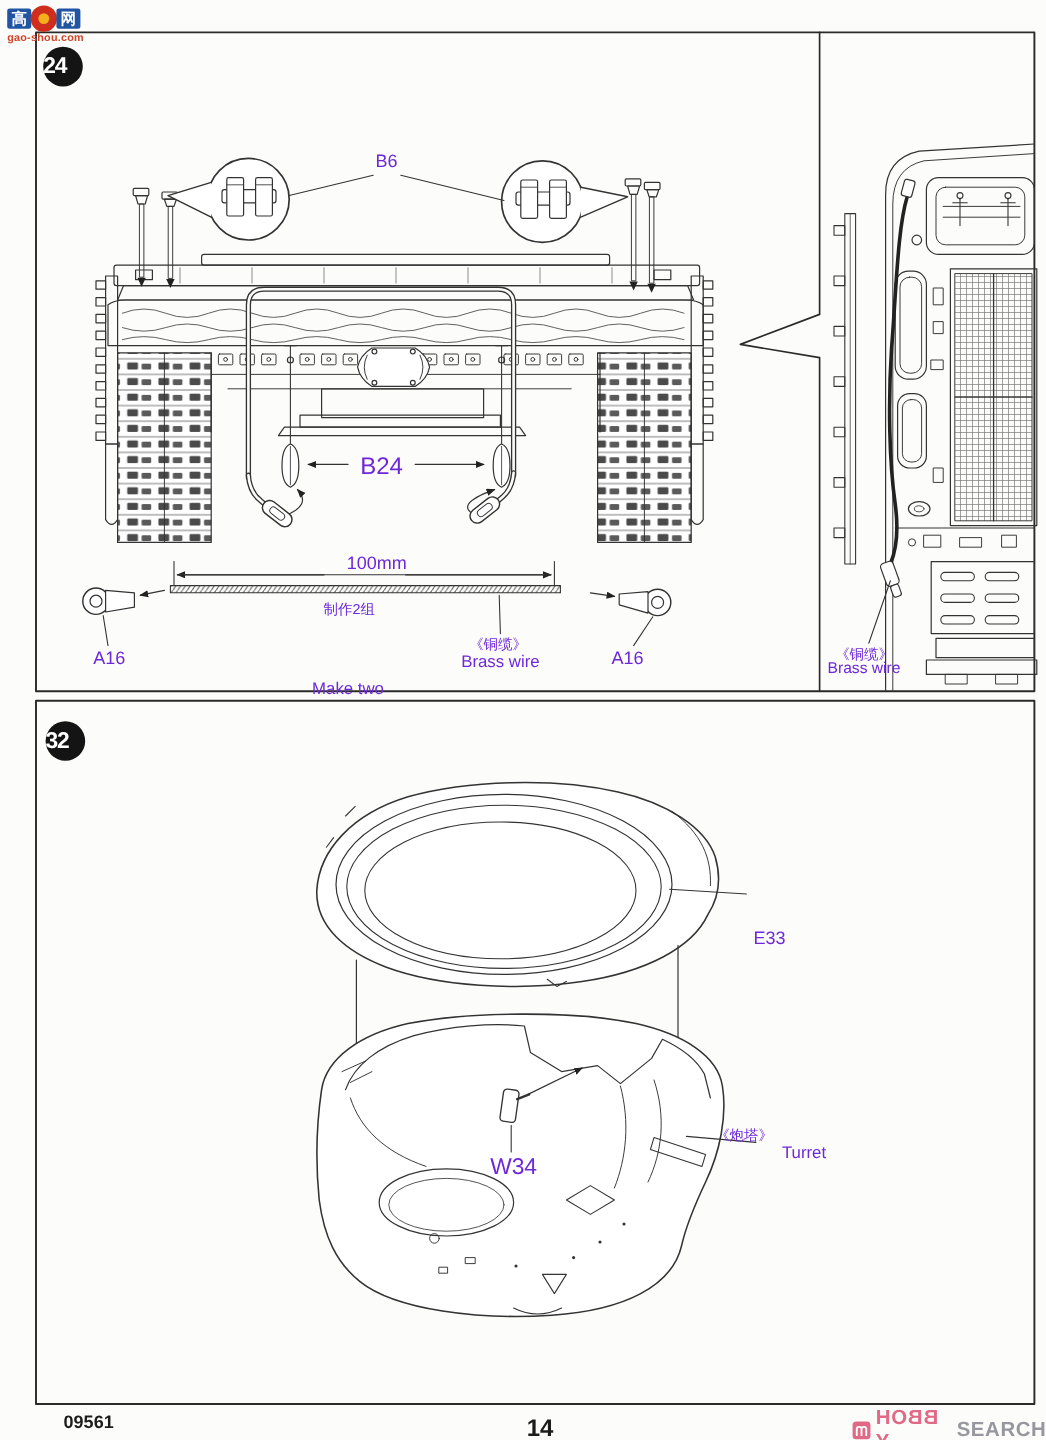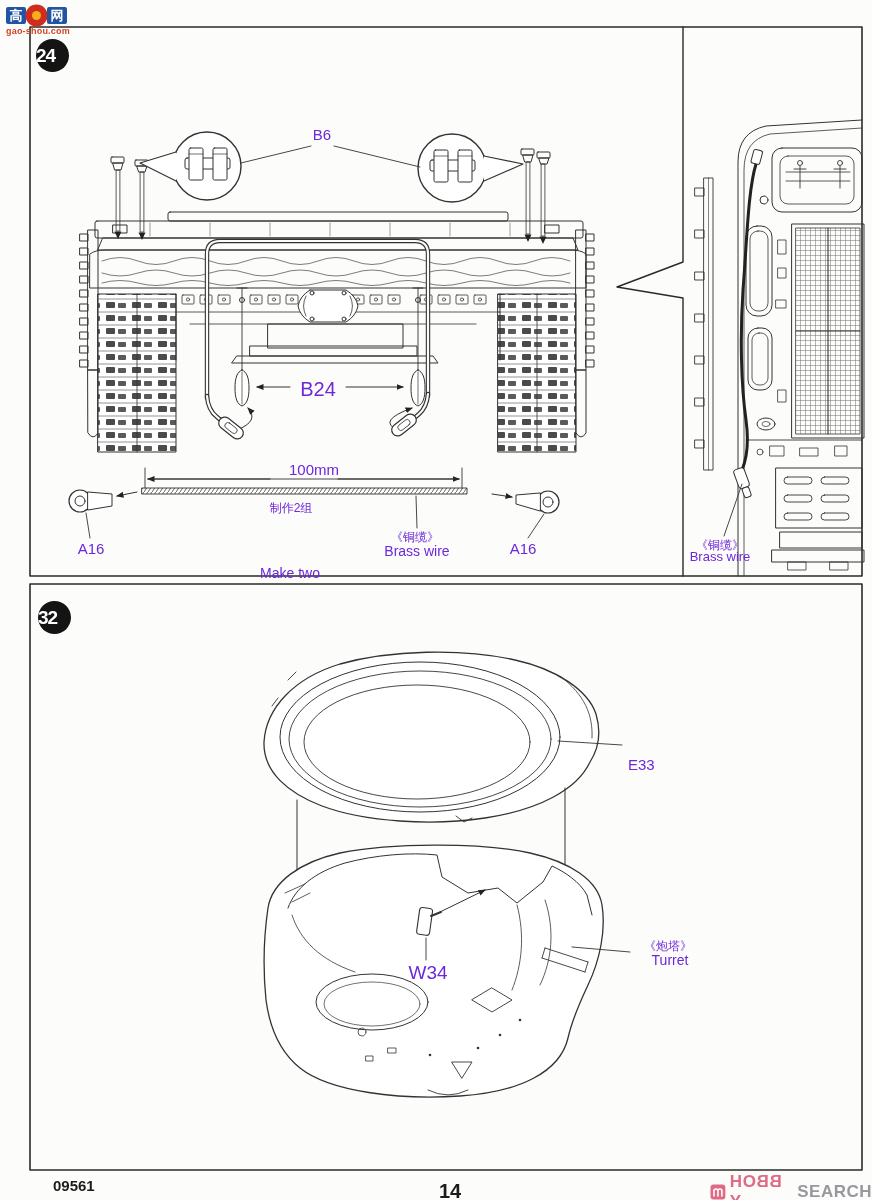--- a/index.html
+++ b/index.html
@@ -405,23 +405,23 @@
   <div class="lbl ctr part" style="left:274px;top:461px;width:80px;">100mm</div>
   <div class="lbl ctr part" style="left:66px;top:540px;width:50px;">A16</div>
   <div class="lbl ctr part" style="left:498px;top:540px;width:50px;">A16</div>
   <div class="lbl ctr cn" style="left:246px;top:500px;width:90px;">制作2组</div>
   <div class="lbl ctr en" style="left:240px;top:541px;width:100px;margin-top:24px;">Make two</div>
   <div class="lbl ctr cn" style="left:375px;top:529px;width:80px;">《铜缆》</div>
   <div class="lbl ctr en" style="left:367px;top:543px;width:100px;">Brass wire</div>
   <div class="lbl ctr cn" style="left:680px;top:537px;width:80px;">《铜缆》</div>
   <div class="lbl ctr" style="left:670px;top:549px;width:100px;font-size:13px;">Brass wire</div>
 
-  <div class="lbl part" style="left:628px;top:756px;">E33</div>
+  <div class="lbl part" style="left:628px;top:774px;">E33</div>
   <div class="lbl ctr" style="left:398px;top:962px;width:60px;font-size:19px;">W34</div>
-  <div class="lbl ctr cn" style="left:628px;top:938px;width:80px;">《炮塔》</div>
+  <div class="lbl ctr cn" style="left:580px;top:938px;width:80px;">《炮塔》</div>
   <div class="lbl ctr en" style="left:630px;top:952px;width:80px;">Turret</div>
 
   <div class="pn">09561</div>
   <div class="pg">14</div>
   <div class="logo">
     <svg width="16" height="16" viewBox="0 0 16 16">
       <rect x="0.5" y="0.5" width="15" height="15" rx="3" fill="#e06a85"></rect>
       <path d="M4,12 V7 Q4,5 6,5 Q8,5 8,7 M8,12 V7 Q8,5 10,5 Q12,5 12,7 V12" fill="none" stroke="#fff" stroke-width="1.6" stroke-linecap="round"></path>
     </svg>
     <span class="logo-hobby"><span>HO</span><span class="flip">B</span><span class="flip">B</span><span>Y</span></span>

